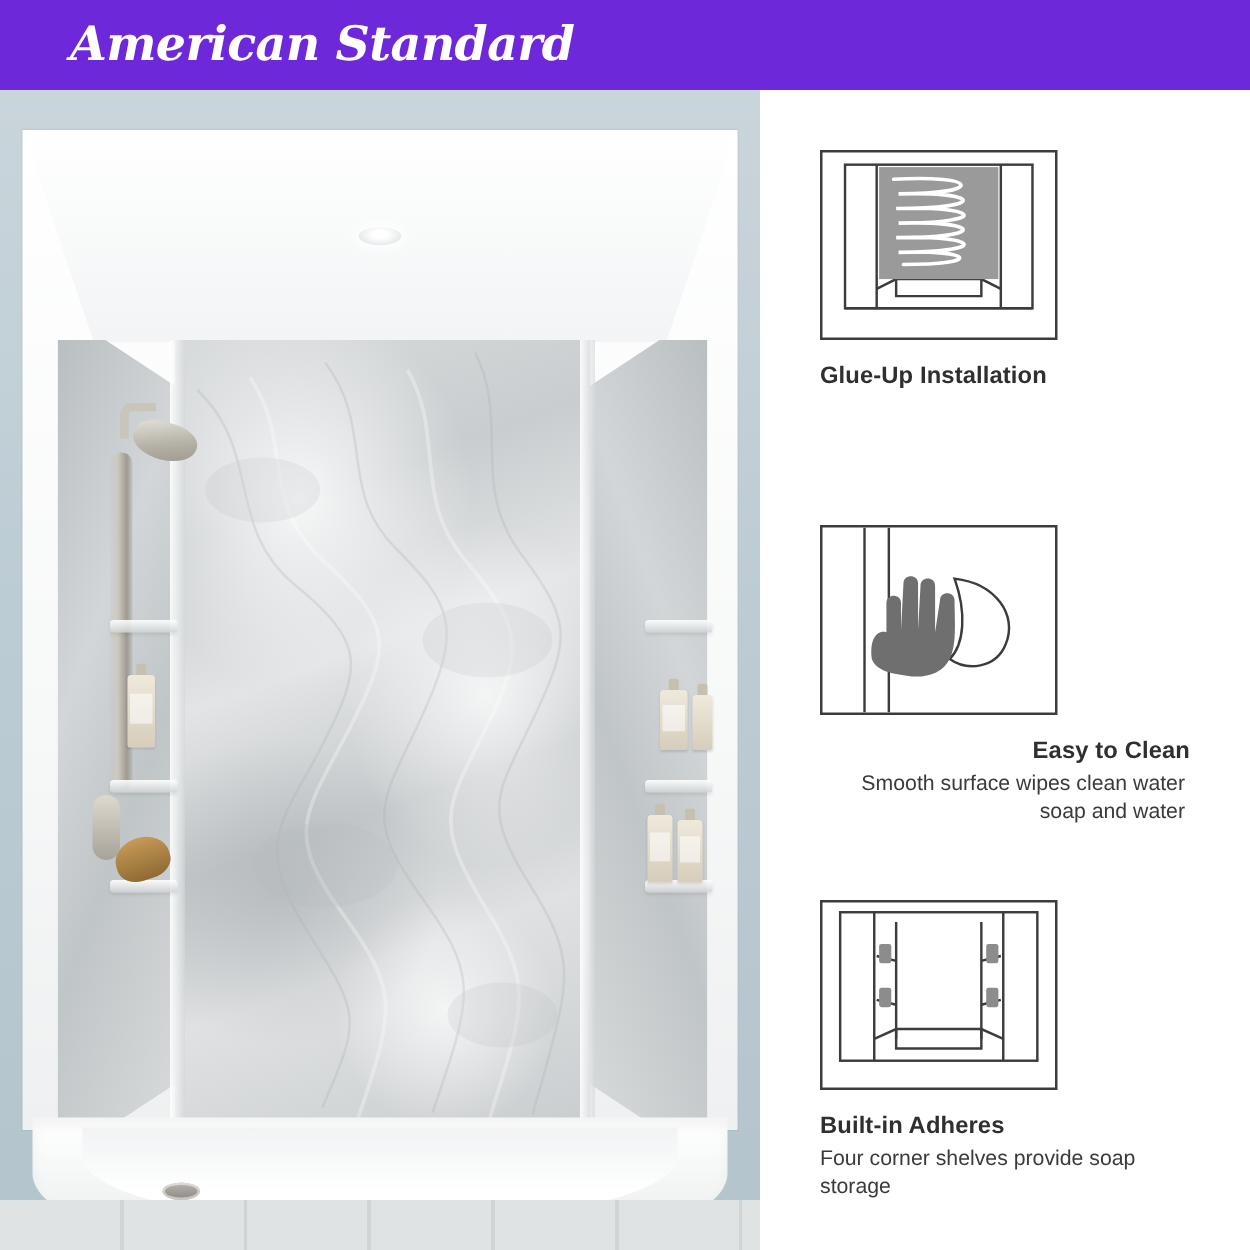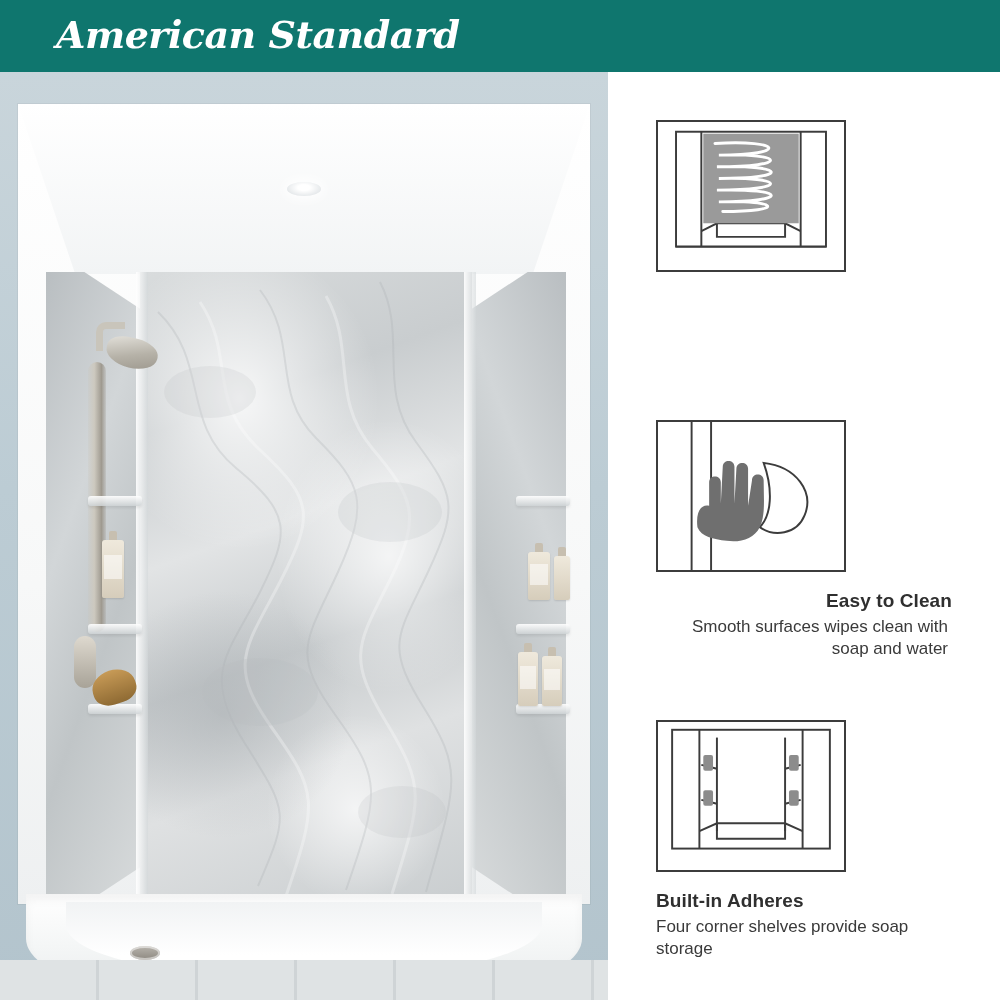--- a/index.html
+++ b/index.html
@@ -19,21 +19,21 @@
     height: 1000px;
     background: #ffffff;
   }
 
   
   .brandbar {
     position: absolute;
     left: 0; top: 0;
     width: 1000px;
     height: 72px;
-    background: #0f766e;
+    background: #6d28d9;
   }
   .brandbar .logo {
     position: absolute;
     left: 56px;
     top: 12px;
     color: #ffffff;
     font-family: "DejaVu Serif", serif;
     font-style: italic;
     font-weight: bold;
     font-size: 38px;
@@ -419,35 +419,36 @@
             <path d="M44 112 L60 104 L130 104 L146 112"></path>
             <path d="M60 104 L60 118 L130 118 L130 104"></path>
           </g>
           <rect x="46" y="12" width="98" height="92" fill="#9a9a9a"></rect>
           <path d="M58 22 C128 18, 134 34, 62 34 C130 32, 136 46, 60 46 C132 44, 136 58, 62 58 C130 56, 136 70, 60 70 C132 68, 136 82, 62 82 C124 80, 132 92, 66 92" fill="none" stroke="#ffffff" stroke-width="3" stroke-linecap="round"></path>
           <g fill="none" stroke="#3c3c3c" stroke-width="2">
             <line x1="18" y1="128" x2="172" y2="128"></line>
           </g>
         </svg>
       </div>
+      <div class="f-title">Glue-Up Installation</div>
     </div>
 
     <div class="feature f2">
       <div class="fig">
         <svg viewBox="0 0 190 152" width="186" height="148">
           <g fill="none" stroke="#3c3c3c" stroke-width="2">
             <line x1="34" y1="0" x2="34" y2="152"></line>
             <line x1="54" y1="0" x2="54" y2="152"></line>
           </g>
           <path d="M108 42 C142 46, 160 72, 150 96 C142 116, 118 118, 104 108 C116 96, 118 70, 108 42 Z" fill="#ffffff" stroke="#3c3c3c" stroke-width="2"></path>
           <path d="M40 108 C38 92, 44 84, 52 86 L52 62 C52 54, 64 54, 64 62 L64 84 L66 46 C66 38, 78 38, 78 46 L78 84 L80 48 C80 40, 92 40, 92 48 L92 86 L96 60 C96 52, 108 52, 108 60 C108 78, 110 96, 104 108 C98 120, 84 124, 70 122 C56 120, 44 118, 40 108 Z" fill="#6f6f6f"></path>
         </svg>
       </div>
       <div class="f-title">Easy to Clean</div>
-      <div class="f-desc">Smooth surfaces wipes clean with soap and water</div>
+      <div class="f-desc">Smooth surface wipes clean water soap and water</div>
     </div>
 
     <div class="feature f3">
       <div class="fig">
         <svg viewBox="0 0 190 152" width="186" height="148">
           <g fill="none" stroke="#3c3c3c" stroke-width="2">
             <rect x="14" y="8" width="162" height="122"></rect>
             <line x1="42" y1="8" x2="42" y2="130"></line>
             <line x1="148" y1="8" x2="148" y2="130"></line>
             <line x1="60" y1="16" x2="60" y2="112"></line>

